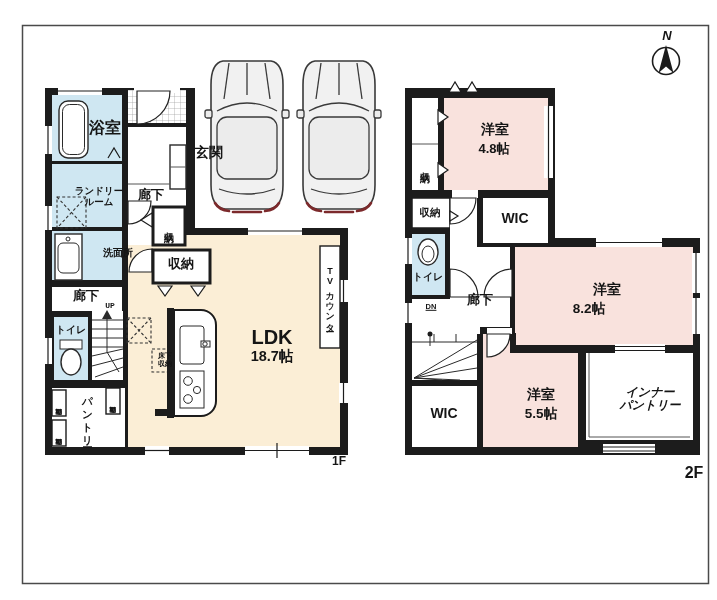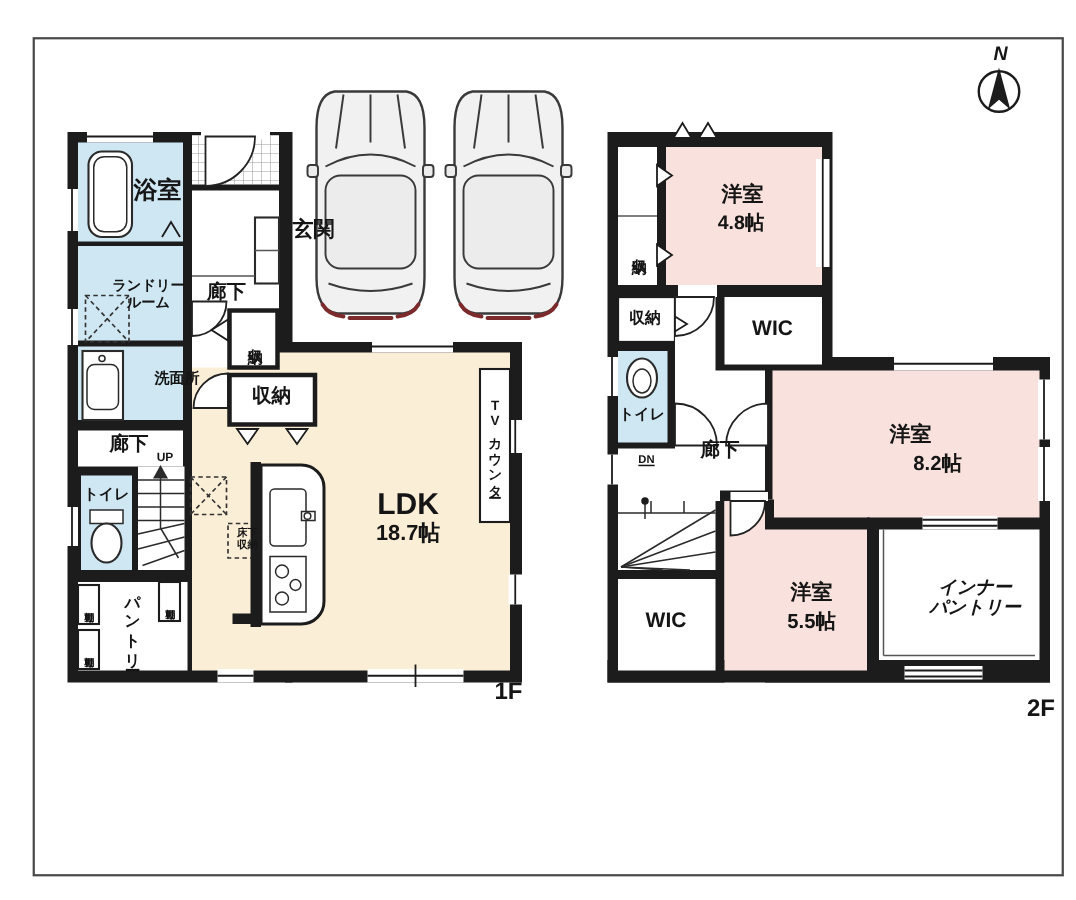--- a/index.html
+++ b/index.html
@@ -268,48 +268,48 @@
 <div class="lbl" style="left:99px;top:185px;font-size:9.5px;margin-top:12px;">
   <div>ランドリー</div>
   <div>ルーム</div>
 </div>
 <div class="lbl" style="left:161px;top:153px;font-size:14px;margin-left:48px;">玄関</div>
 <div class="lbl" style="left:151px;top:195px;font-size:13px;">廊下</div>
 <div class="lbl" style="left:118px;top:253px;font-size:10px;">洗面所</div>
 <div class="lbl v" style="left:169px;top:225px;font-size:10px;">収納</div>
 <div class="lbl" style="left:181px;top:264px;font-size:13px;">収納</div>
 <div class="lbl" style="left:86px;top:296px;font-size:13px;">廊下</div>
-<div class="lbl" style="left:110px;top:306px;font-size:8px;">UP</div>
+<div class="lbl" style="left:110px;top:306px;font-size:8px;font-family:Liberation Mono, monospace;">UP</div>
 <div class="lbl" style="left:71px;top:330px;font-size:10px;">トイレ</div>
 <div class="lbl v" style="left:87px;top:416px;font-size:10.5px;">パントリー</div>
 <div class="lbl v" style="left:59px;top:403px;font-size:6.5px;letter-spacing:0;">可動棚</div>
 <div class="lbl v" style="left:59px;top:433px;font-size:6.5px;letter-spacing:0;">可動棚</div>
 <div class="lbl v" style="left:113px;top:401px;font-size:6.5px;letter-spacing:0;">可動棚</div>
 <div class="lbl" style="left:165px;top:360px;font-size:7px;">
   <div>床下</div>
   <div>収納</div>
 </div>
 <div class="lbl" style="left:272px;top:337px;font-size:20px;">LDK</div>
 <div class="lbl" style="left:272px;top:356px;font-size:14.5px;">18.7帖</div>
 <div class="lbl v" style="left:330px;top:296px;font-size:9px;letter-spacing:0;">TVカウンター</div>
-<div class="lbl" style="left:339px;top:462px;font-size:16px;">1F</div>
+<div class="lbl" style="left:339px;top:462px;font-size:12px;">1F</div>
 
 <div class="lbl v" style="left:425px;top:165px;font-size:10px;">収納</div>
 <div class="lbl" style="left:495px;top:130px;font-size:14px;">洋室</div>
 <div class="lbl" style="left:494px;top:149px;font-size:13px;">4.8帖</div>
 <div class="lbl" style="left:430px;top:213px;font-size:10.5px;">収納</div>
 <div class="lbl" style="left:515px;top:219px;font-size:14px;">WIC</div>
 <div class="lbl" style="left:428px;top:277px;font-size:10px;">トイレ</div>
 <div class="lbl" style="left:480px;top:300px;font-size:13px;">廊下</div>
 <div class="lbl" style="left:431px;top:307px;font-size:7.5px;text-decoration:underline;">DN</div>
 <div class="lbl" style="left:444px;top:414px;font-size:14px;">WIC</div>
 <div class="lbl" style="left:541px;top:395px;font-size:14px;">洋室</div>
 <div class="lbl" style="left:541px;top:414px;font-size:13.5px;">5.5帖</div>
 <div class="lbl" style="left:607px;top:290px;font-size:14px;">洋室</div>
-<div class="lbl" style="left:607px;top:309px;font-size:13.5px;padding-left:36px;">8.2帖</div>
+<div class="lbl" style="left:571px;top:309px;font-size:13.5px;padding-left:36px;">8.2帖</div>
 <div class="lbl" style="left:650px;top:399px;font-size:12px;font-style:italic;">
   <div>インナー</div>
   <div>パントリー</div>
 </div>
 <div class="lbl" style="left:694px;top:473px;font-size:16px;">2F</div>
 
 <div class="lbl" style="left:667px;top:36px;font-size:13px;font-style:italic;">N</div>
 
 </div>
 

